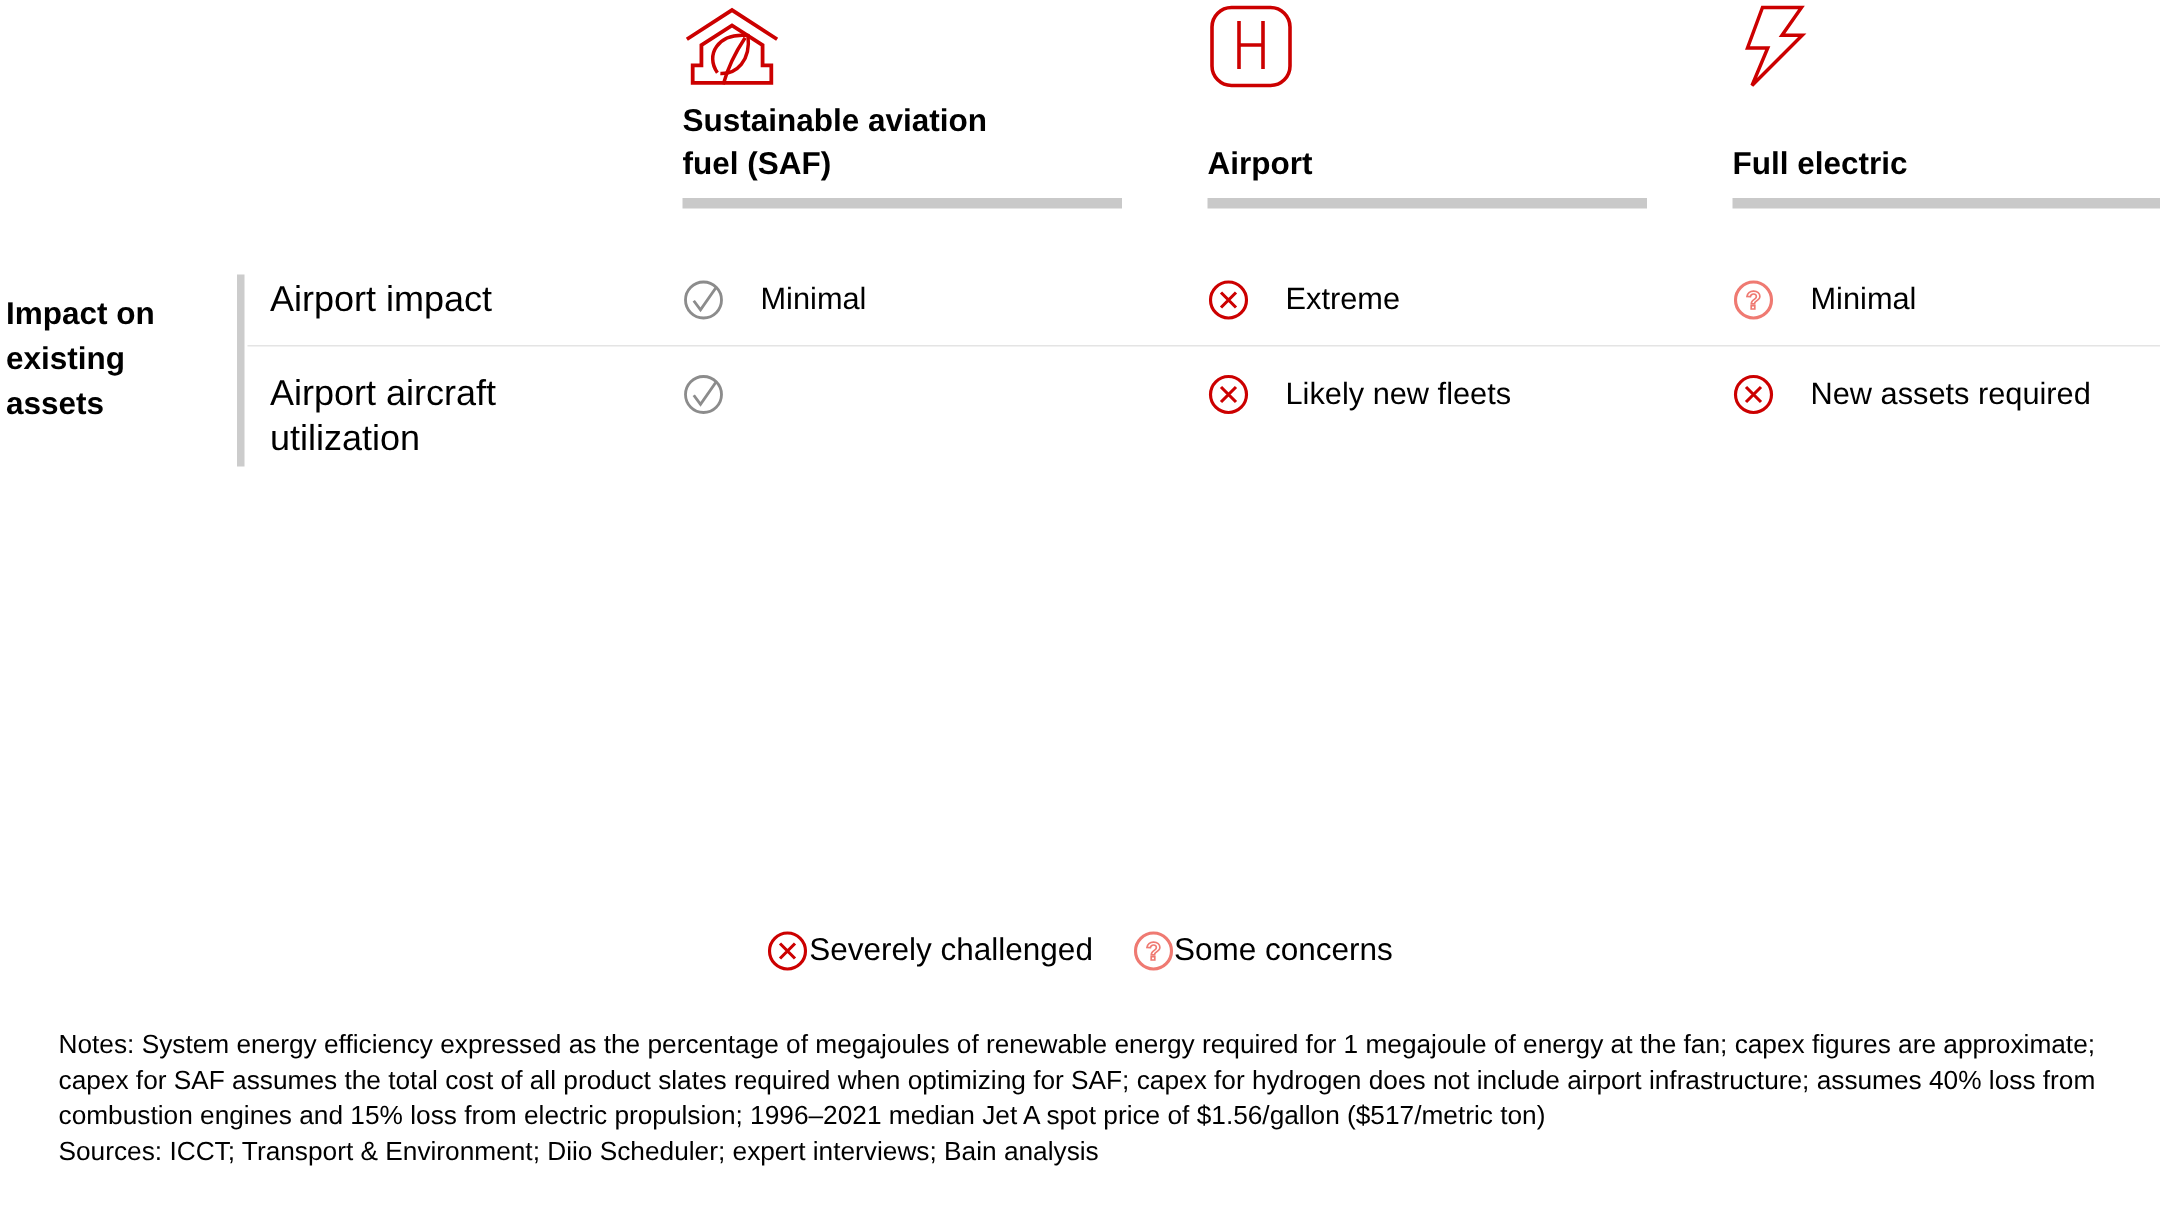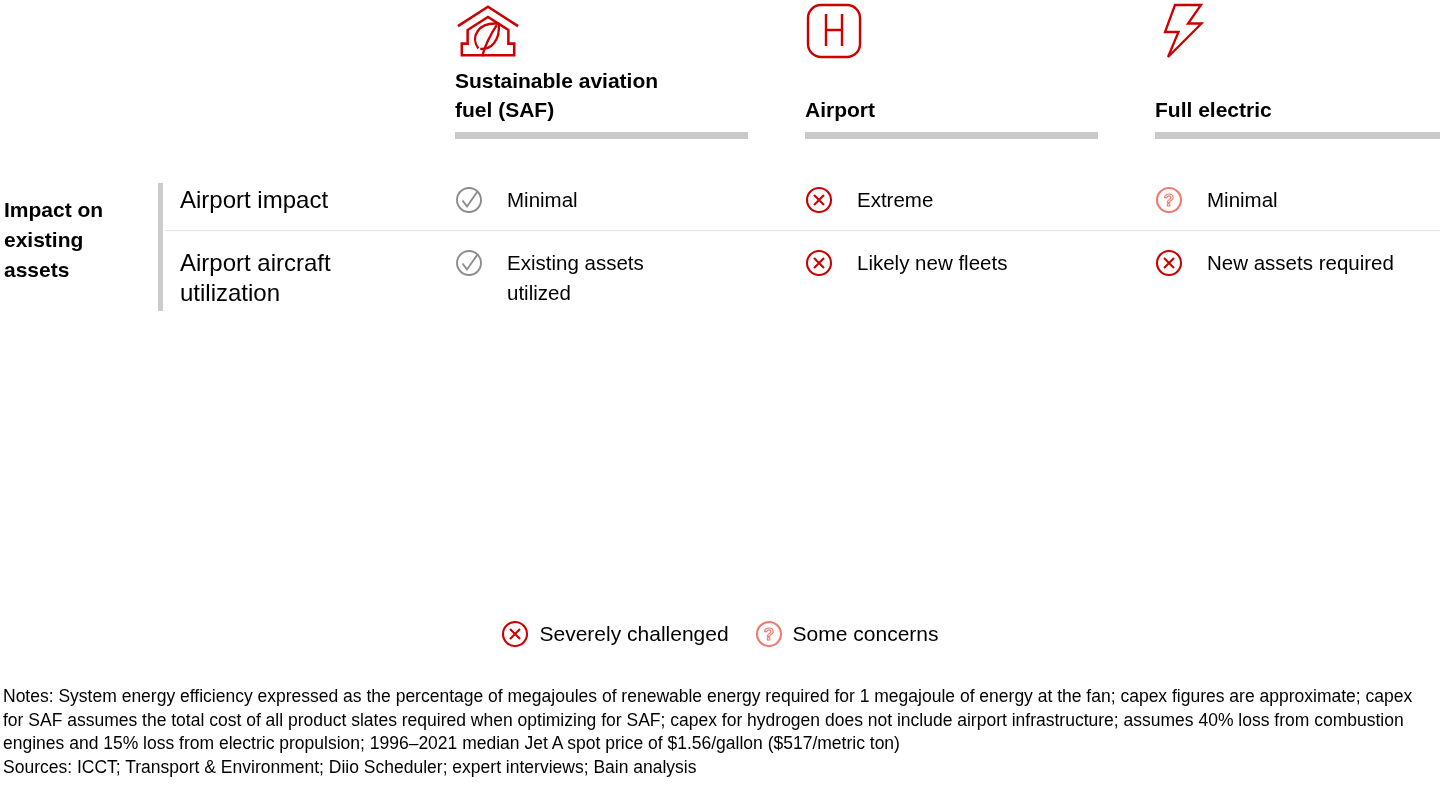--- a/index.html
+++ b/index.html
@@ -33,27 +33,27 @@
   .row2 { padding-top:17px; min-height:80px; }
   .row2 .row-label, .row2 .cell { padding-top:0; }
   .divider { height:1px; background:#e4e4e4; margin-left:165px; }
   .cell { display:flex; gap:24px; align-items:flex-start; padding-top:4px; }
   .cell svg { flex:none; margin-top:1px; }
   .cell-text { font-size:20.5px; line-height:30px; }
   .cell-text.narrow { max-width:180px; }
 
   
   .legend { display:flex; justify-content:center; align-items:center; gap:26px; margin-top:309px; }
-  .legend-item { display:flex; align-items:center; gap:10px; }
+  .legend-item { display:flex; align-items:center; }
   .legend-item svg { flex:none; }
   .legend-label { font-size:21px; }
 
   
   .notes-block { margin-top:37px; padding:0 3px; }
-  .notes, .sources { font-size:17.5px; line-height:23.5px; }
+  .notes, .sources { font-size:17.5px; line-height:23.5px;margin-left:36px; }
 </style>
 </head>
 <body>
 
 <div class="page">
 
   <div class="grid">
     <div></div>
     <div></div>
 
@@ -129,21 +129,20 @@
 
     <div class="grid row2">
       <div></div>
       <div class="row-label">Airport aircraft utilization</div>
 
       <div class="cell">
         <svg width="28" height="28" viewBox="0 0 28 28">
           <circle cx="14" cy="14" r="12" fill="none" stroke="#8c8c8c" stroke-width="1.9"></circle>
           <path d="M7.5,14.5 L12,20.5 L22.5,5.5" fill="none" stroke="#8c8c8c" stroke-width="1.9"></path>
         </svg>
-        <span class="cell-text narrow">Existing assets utilized</span>
       </div>
 
       <div class="cell">
         <svg width="28" height="28" viewBox="0 0 28 28">
           <circle cx="14" cy="14" r="12" fill="none" stroke="#cc0000" stroke-width="2.1"></circle>
           <path d="M9,9 L19,19 M19,9 L9,19" fill="none" stroke="#cc0000" stroke-width="2.1"></path>
         </svg>
         <span class="cell-text">Likely new fleets</span>
       </div>
 

